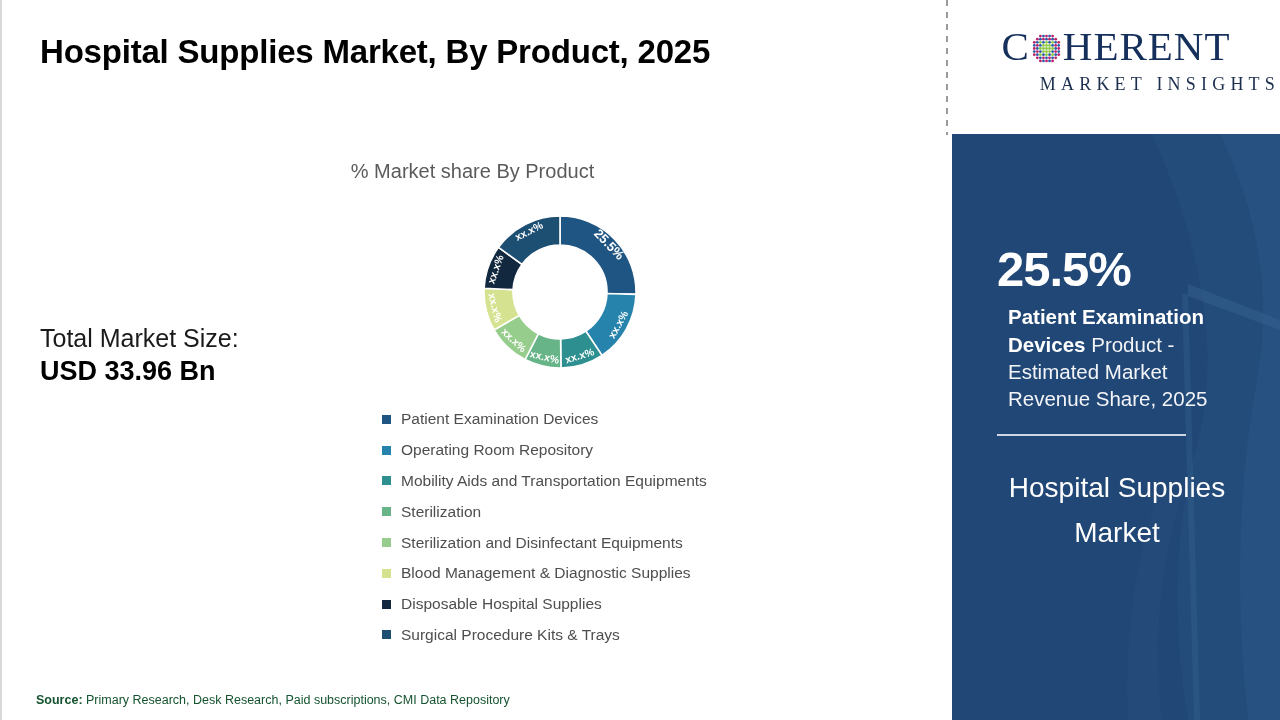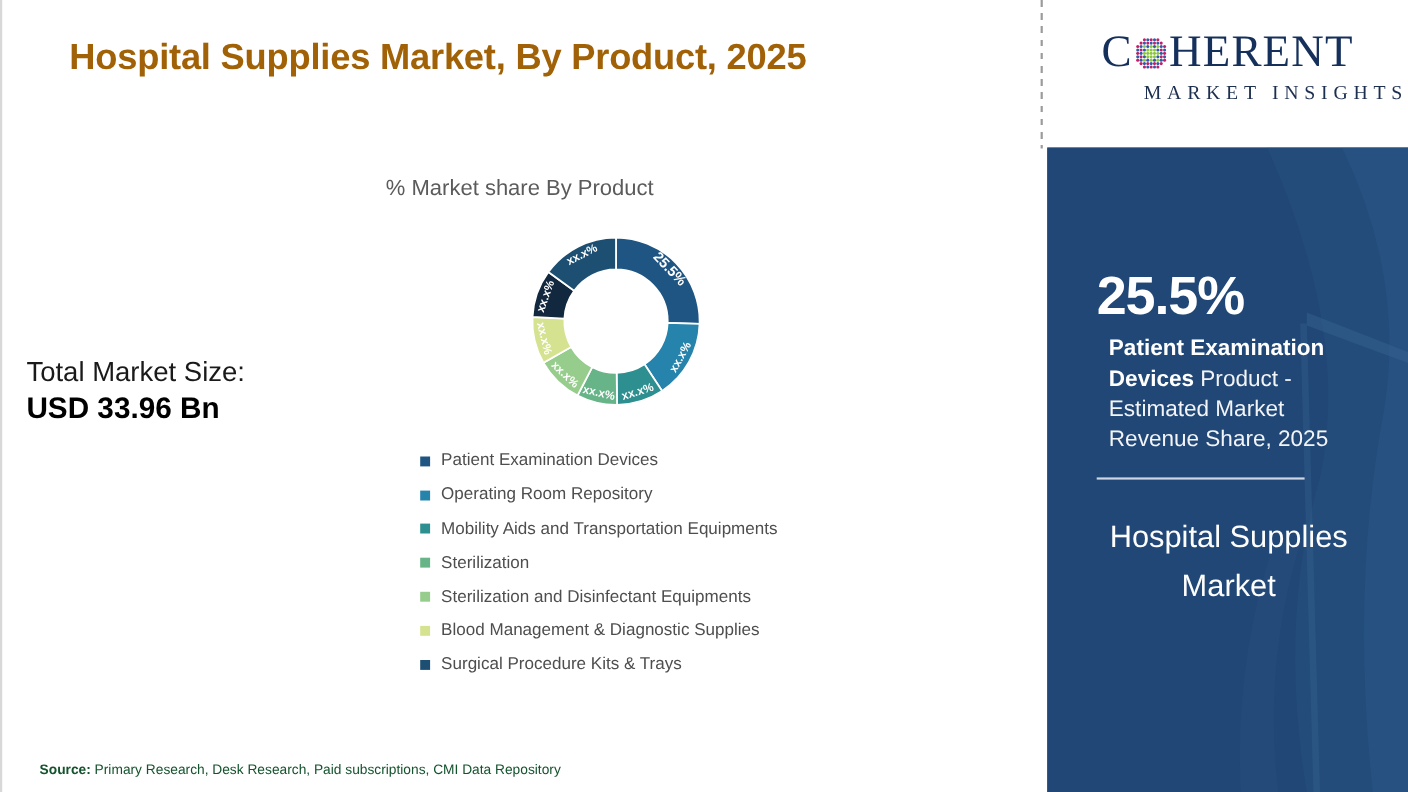--- a/index.html
+++ b/index.html
@@ -21,26 +21,26 @@
   
   .dash-divider {
     position: absolute; left: 946px; top: 0; width: 2px; height: 135px;
     background: repeating-linear-gradient(to bottom,
       #9b9b9b 0px, #9b9b9b 6px, transparent 6px, transparent 12px);
   }
 
   
   .title {
     position: absolute; left: 40px; top: 33px;
-    font-size: 33px; font-weight: bold; color: #a16207;
-    letter-spacing: -0.2px; white-space: nowrap; margin-left: 23px;
-  }
-
-  
-  .tms { position: absolute; left: 24px; top: 322px; }
+    font-size: 33px; font-weight: bold; color: #000000;
+    letter-spacing: -0.2px; white-space: nowrap;
+  }
+
+  
+  .tms { position: absolute; left: 40px; top: 322px; }
   .tms-label { font-size: 25px; color: #1a1a1a; line-height: 1.28; }
   .tms-value { font-size: 27px; font-weight: bold; color: #000; line-height: 1.32; }
 
   
   .chart-subtitle {
     position: absolute; left: 0; top: 160px; width: 945px;
     text-align: center; font-size: 20px; color: #5b5b5b;
   }
   .donut-wrap {
     position: absolute; left: 470px; top: 202px; width: 180px; height: 180px;
@@ -178,20 +178,24 @@
         <span class="legend-swatch" style="background: rgb(102, 180, 135);"></span>
         <span class="legend-text">Sterilization</span>
       </div>
       <div class="legend-row">
         <span class="legend-swatch" style="background: rgb(150, 204, 140);"></span>
         <span class="legend-text">Sterilization and Disinfectant Equipments</span>
       </div>
       <div class="legend-row">
         <span class="legend-swatch" style="background: rgb(213, 227, 145);"></span>
         <span class="legend-text">Blood Management &amp; Diagnostic Supplies</span>
+      </div>
+      <div class="legend-row">
+        <span class="legend-swatch" style="background: rgb(18, 40, 63);"></span>
+        <span class="legend-text">Disposable Hospital Supplies</span>
       </div>
       <div class="legend-row">
         <span class="legend-swatch" style="background: rgb(29, 79, 115);"></span>
         <span class="legend-text">Surgical Procedure Kits &amp; Trays</span>
       </div>
     </div>
 
   <div class="source">
     <b>Source:</b><span> Primary Research, Desk Research, Paid subscriptions, CMI Data Repository</span>
   </div>

